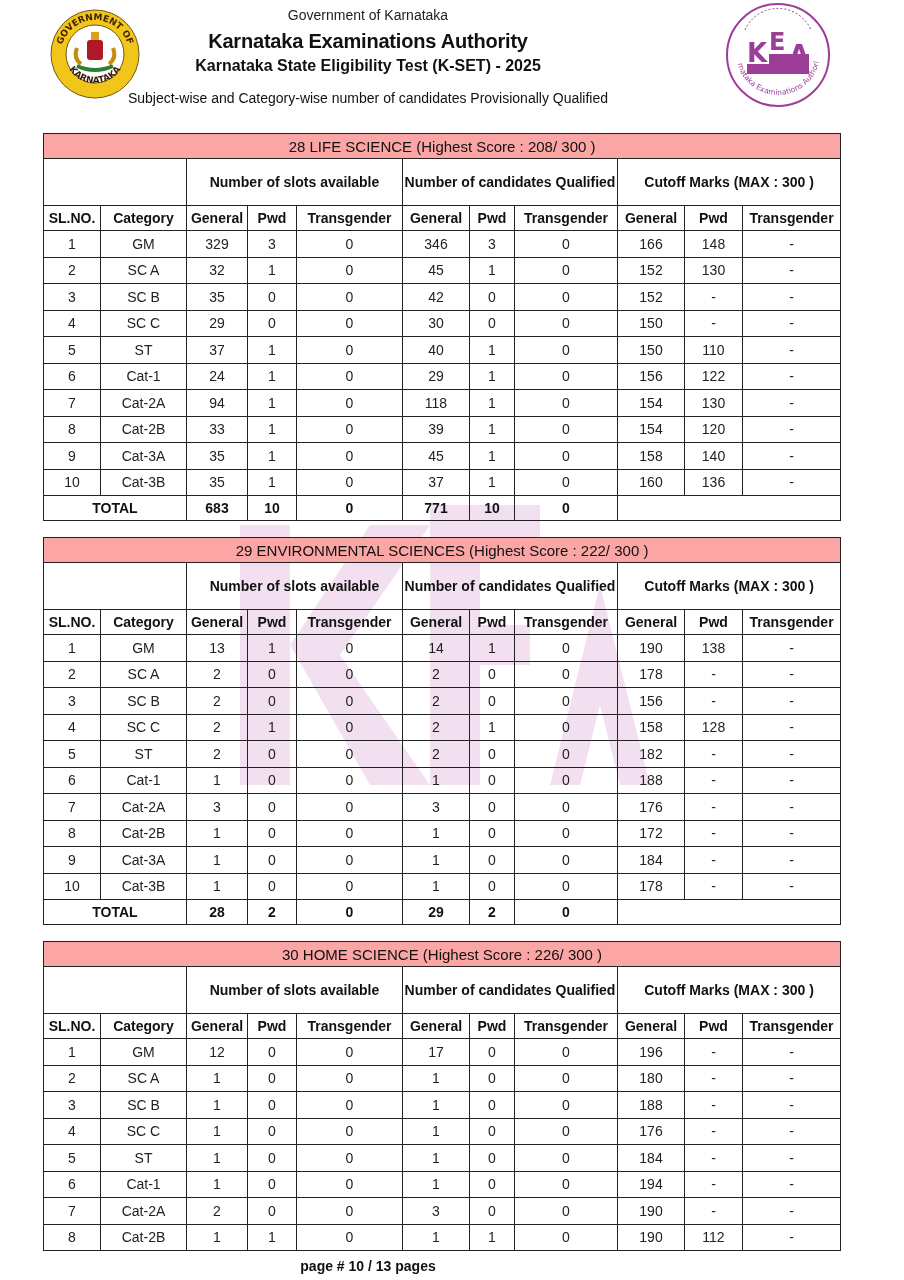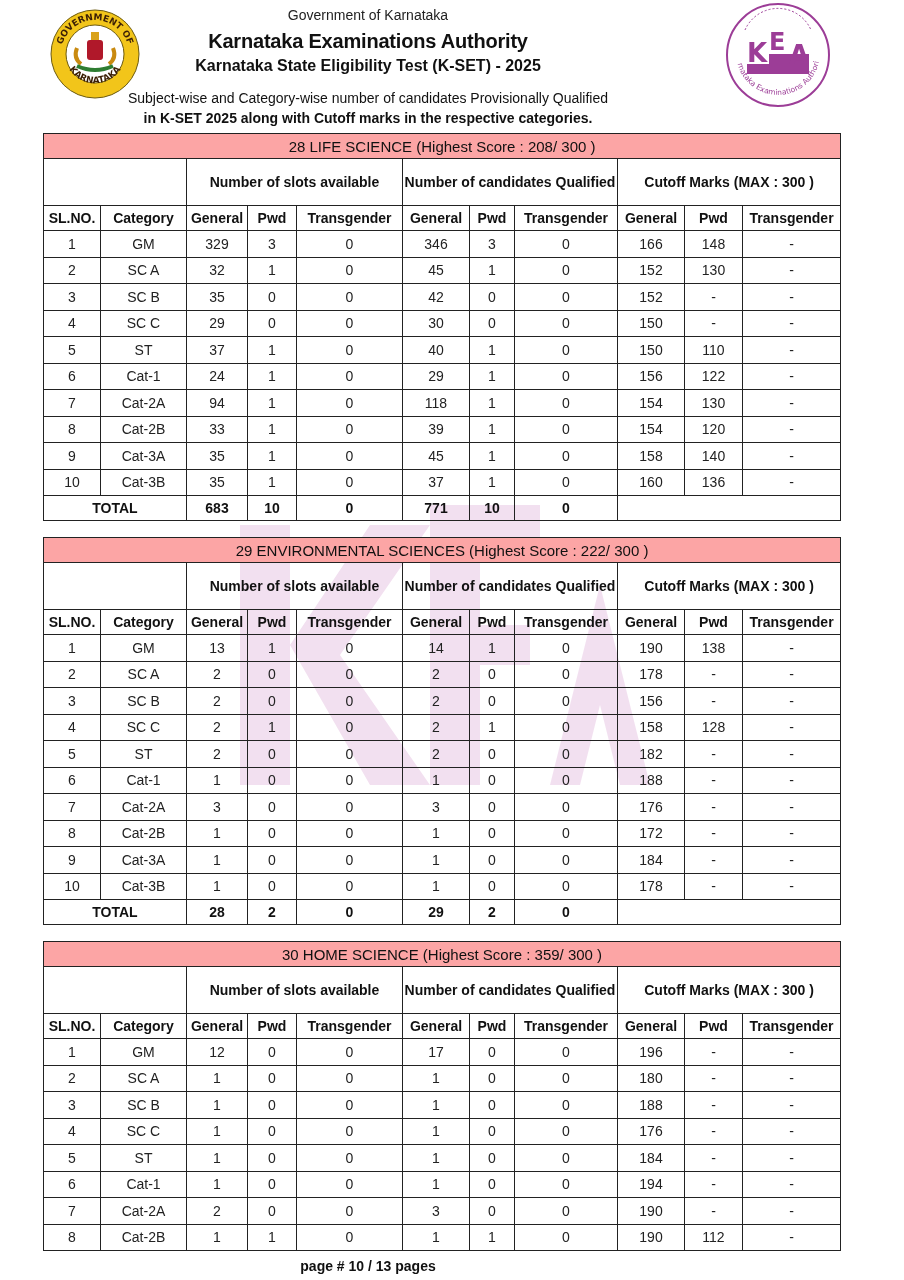--- a/index.html
+++ b/index.html
@@ -60,21 +60,20 @@
     <rect x="40" y="32" width="16" height="20" rx="3" fill="#b0182a"></rect>
     <rect x="44" y="24" width="8" height="8" fill="#d9a21a"></rect>
     <path d="M30 40 q-4 10 4 16 M66 40 q4 10 -4 16" stroke="#c98a10" stroke-width="4" fill="none"></path>
     <path d="M30 58 q18 8 36 0" stroke="#2e7d32" stroke-width="4" fill="none"></path>
   </svg>
 
   <div class="h-line gov-name">Government of Karnataka</div>
   <div class="h-line org-name">Karnataka Examinations Authority</div>
   <div class="h-line exam-name">Karnataka State Eligibility Test (K-SET) - 2025</div>
   <div class="h-line desc1">Subject-wise and Category-wise number of candidates Provisionally Qualified</div>
-  <div class="h-line desc2">in K-SET 2025 along with Cutoff marks in the respective categories.</div>
 
   <svg class="kea-logo" viewBox="0 0 110 106">
     <circle cx="55" cy="53" r="51" fill="#ffffff" stroke="#9c3d97" stroke-width="2"></circle>
     <defs>
       <path id="keaRing" d="M 14 60 A 42 42 0 0 0 96 60"></path>
     </defs>
     <text font-size="7.5" fill="#9c3d97" font-family="DejaVu Sans, sans-serif">
       <textPath href="#keaRing" startOffset="50%" text-anchor="middle">Karnataka Examinations Authority</textPath>
     </text>
     <path d="M 22 28 A 36 36 0 0 1 88 28" stroke="#9c3d97" stroke-width="1" fill="none" stroke-dasharray="2 2"></path>
@@ -471,21 +470,21 @@
         <col style="width:106px">
       <col style="width:67px">
         <col style="width:45px">
         <col style="width:103px">
         <col style="width:67px">
         <col style="width:58px">
         <col style="width:98px">
     </colgroup>
     <tbody>
         <tr class="title-row">
-      <td colspan="11">30 HOME SCIENCE   (Highest Score :  359/ 300 )</td>
+      <td colspan="11">30 HOME SCIENCE   (Highest Score :  226/ 300 )</td>
     </tr>
     <tr class="group-row">
       <td colspan="2"></td>
       <td colspan="3">Number of slots available</td>
       <td colspan="3">Number of candidates Qualified</td>
       <td colspan="3">Cutoff Marks (MAX : 300 )</td>
     </tr>
     <tr class="col-row">
           <td>SL.NO.</td>
           <td>Category</td>

